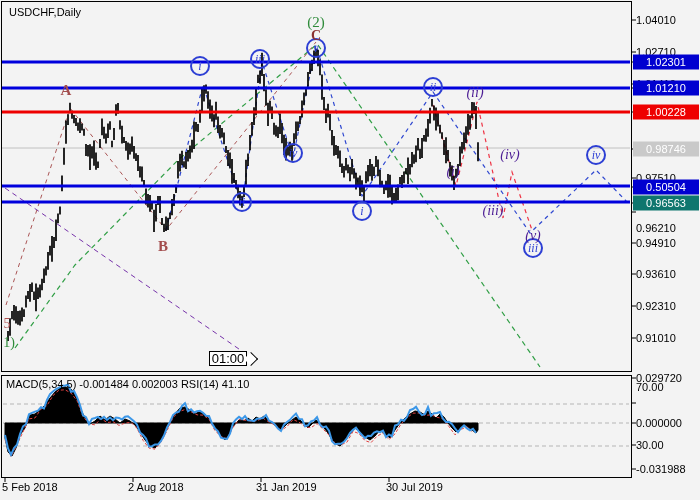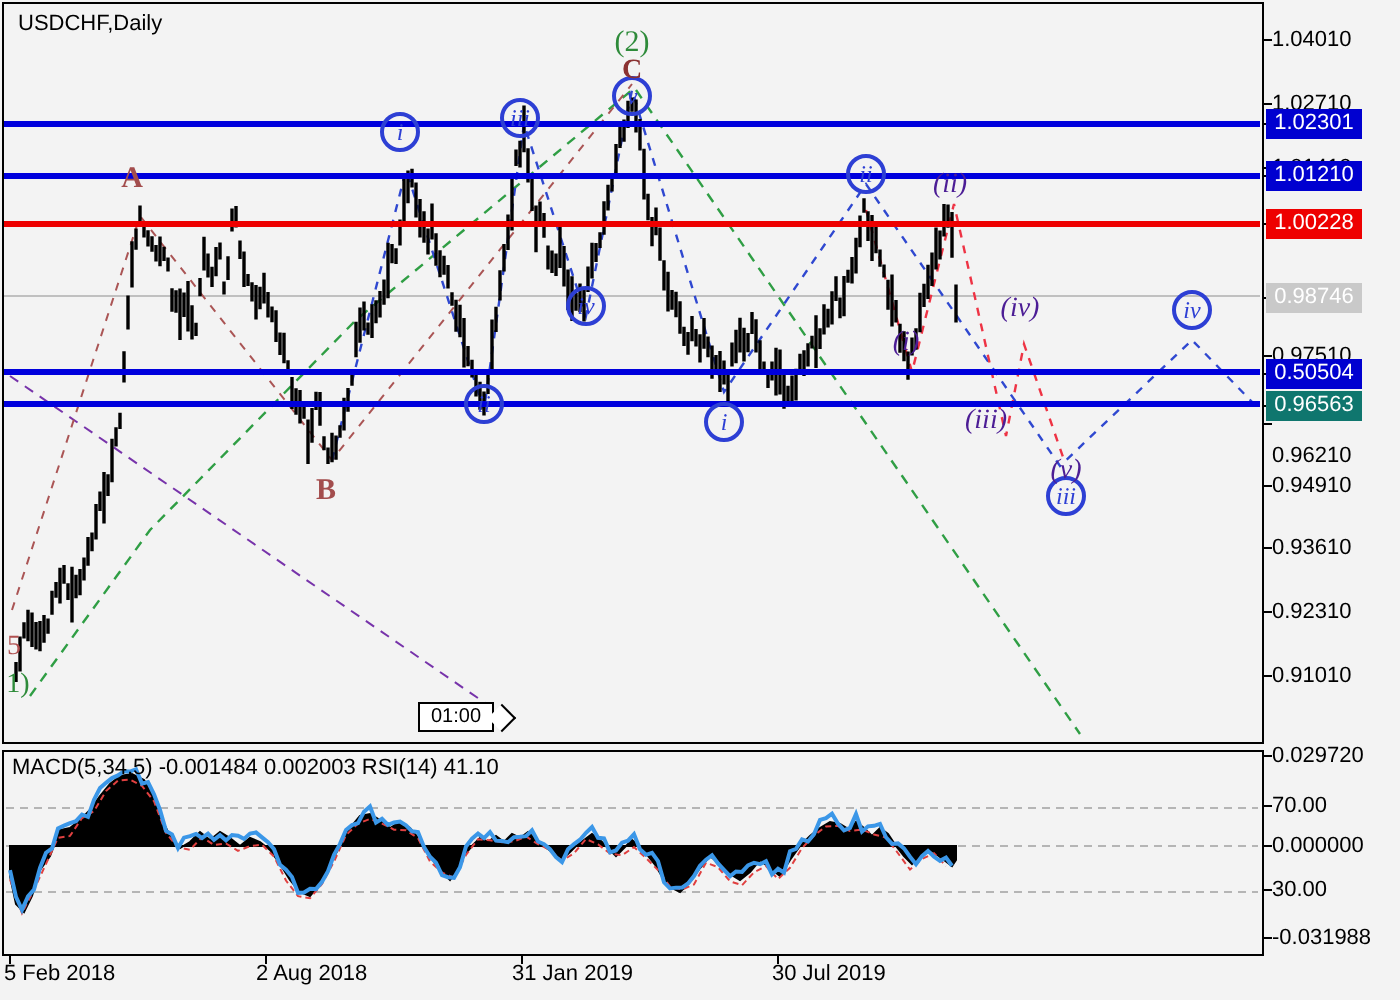--- a/index.html
+++ b/index.html
@@ -6,31 +6,31 @@
   body{width:700px;height:500px;overflow:hidden;background:#f3f3f3;
        font-family:"Liberation Sans",sans-serif;position:relative;}
   .screen{position:absolute;inset:0;width:700px;height:500px;}
   #chart-svg{position:absolute;left:0;top:0;}
   .panel{position:absolute;border:1px solid #000;box-sizing:border-box;background:transparent;}
   #main-panel{left:1px;top:1px;width:631px;height:371px;}
   #macd-panel{left:1px;top:375px;width:631px;height:103px;}
   .symbol-label{position:absolute;left:9px;top:6px;font-size:11px;color:#000;}
   .indicator-label{position:absolute;left:6px;top:378px;font-size:11px;color:#000;}
   .tick-label{position:absolute;left:636px;font-size:11px;color:#000;transform:translateY(-50%);white-space:nowrap;}
-  .badge{position:absolute;left:633px;width:48px;height:15px;font-size:11px;line-height:15px;
+  .badge{position:absolute;left:633px;width:66px;height:15px;font-size:11px;line-height:15px;
          text-align:center;transform:translateY(-50%);white-space:nowrap;}
   .date-label{position:absolute;top:481px;font-size:11px;color:#000;white-space:nowrap;}
   .wave-circle{position:absolute;width:20px;height:20px;border:2px solid #2d3fd4;border-radius:50%;
          color:#2d3fd4;font:italic 12px "Liberation Serif",serif;display:flex;align-items:center;
          justify-content:center;transform:translate(-50%,-50%);box-sizing:border-box;}
   .wave-red{position:absolute;color:#4c1d95;font:italic 14px "Liberation Serif",serif;
          transform:translate(-50%,-50%);white-space:nowrap;}
   .wave-letter{position:absolute;font-family:"Liberation Serif",serif;transform:translate(-50%,-50%);white-space:nowrap;}
   .time-marker{position:absolute;left:209px;top:351px;width:38px;height:15px;background:#fff;
-         border:1px solid #000;font-size:10px;line-height:14px;text-align:center;color:#000;box-sizing:border-box;}
+         border:1px solid #000;font-size:13px;line-height:14px;text-align:center;color:#000;box-sizing:border-box;}
   .time-marker-tip{position:absolute;left:246px;top:354px;width:9px;height:9px;background:#fff;
          border-top:1px solid #000;border-right:1px solid #000;transform:rotate(45deg);}
 </style>
 </head>
 <body>
 
 <div class="screen">
   <svg id="chart-svg" width="700" height="500">
       <defs>
         <clipPath id="mainClip">
@@ -102,21 +102,21 @@
       <div class="tick-label" style="top: 20px;">1.04010</div>
       <div class="tick-label" style="top: 52px;">1.02710</div>
       <div class="tick-label" style="top: 84px;">1.01410</div>
       <div class="tick-label" style="top: 178px;">0.97510</div>
       <div class="tick-label" style="top: 228px;">0.96210</div>
       <div class="tick-label" style="top: 243px;">0.94910</div>
       <div class="tick-label" style="top: 274px;">0.93610</div>
       <div class="tick-label" style="top: 306px;">0.92310</div>
       <div class="tick-label" style="top: 338px;">0.91010</div>
       <div class="tick-label" style="top: 378px;">0.029720</div>
-      <div class="tick-label" style="top: 403px;">70.00</div>
+      <div class="tick-label" style="top: 387px;">70.00</div>
       <div class="tick-label" style="top: 423px;">0.000000</div>
       <div class="tick-label" style="top: 445px;">30.00</div>
       <div class="tick-label" style="top: 469px;">-0.031988</div>
       <div class="badge" style="top: 62px; background: rgb(0, 0, 208); color: rgb(255, 255, 255);">1.02301</div>
       <div class="badge" style="top: 88px; background: rgb(0, 0, 208); color: rgb(255, 255, 255);">1.01210</div>
       <div class="badge" style="top: 112px; background: rgb(238, 0, 0); color: rgb(255, 255, 255);">1.00228</div>
       <div class="badge" style="top: 149px; background: rgb(201, 201, 201); color: rgb(255, 255, 255);">0.98746</div>
       <div class="badge" style="top: 187px; background: rgb(0, 0, 208); color: rgb(255, 255, 255);">0.50504</div>
       <div class="badge" style="top: 203px; background: #0f766e; color: rgb(255, 255, 255);">0.96563</div>
       <div class="date-label" style="left: 2px;">5 Feb 2018</div>

